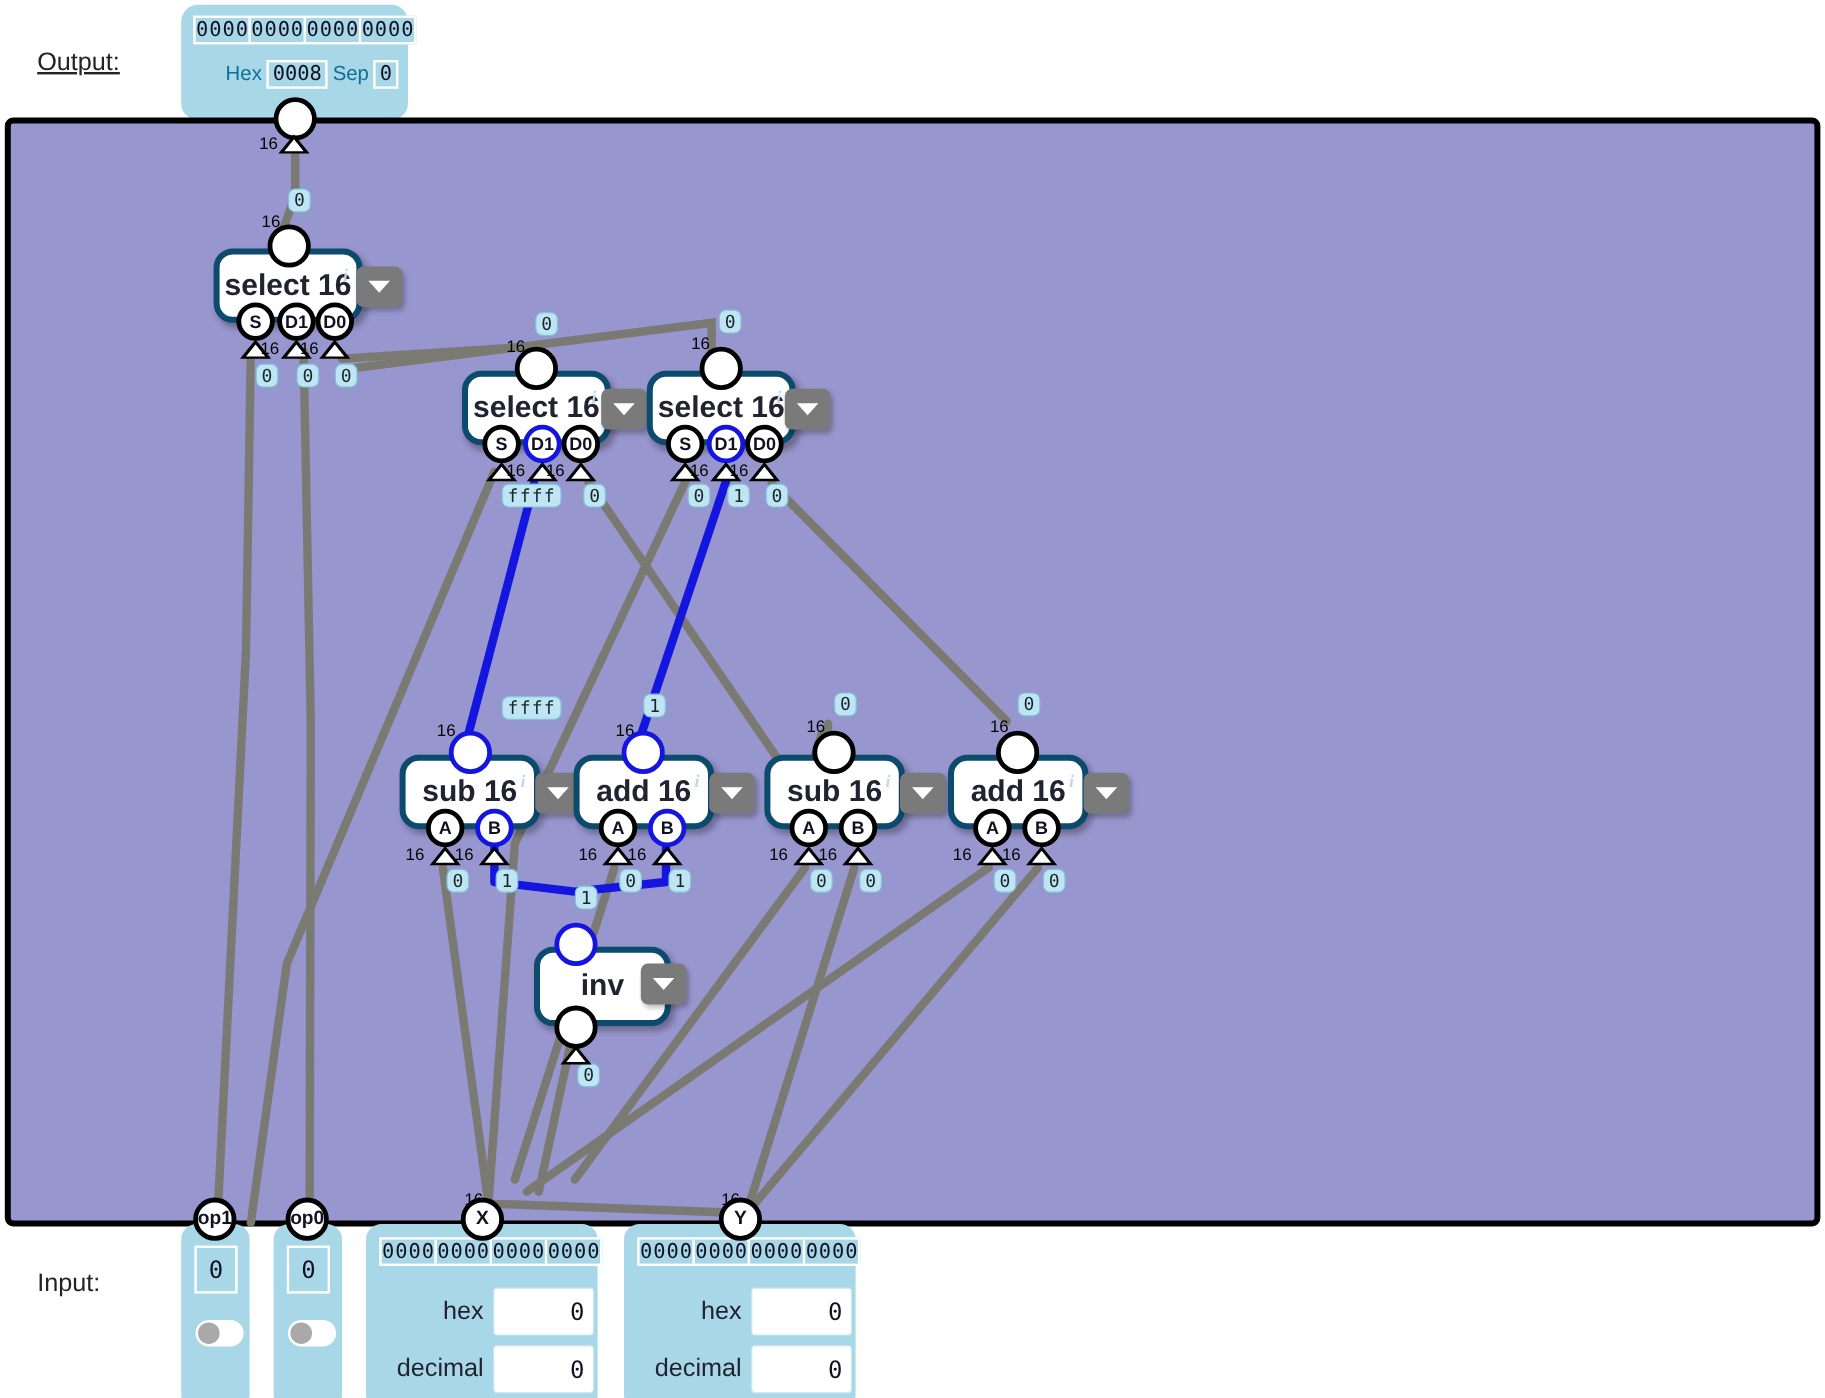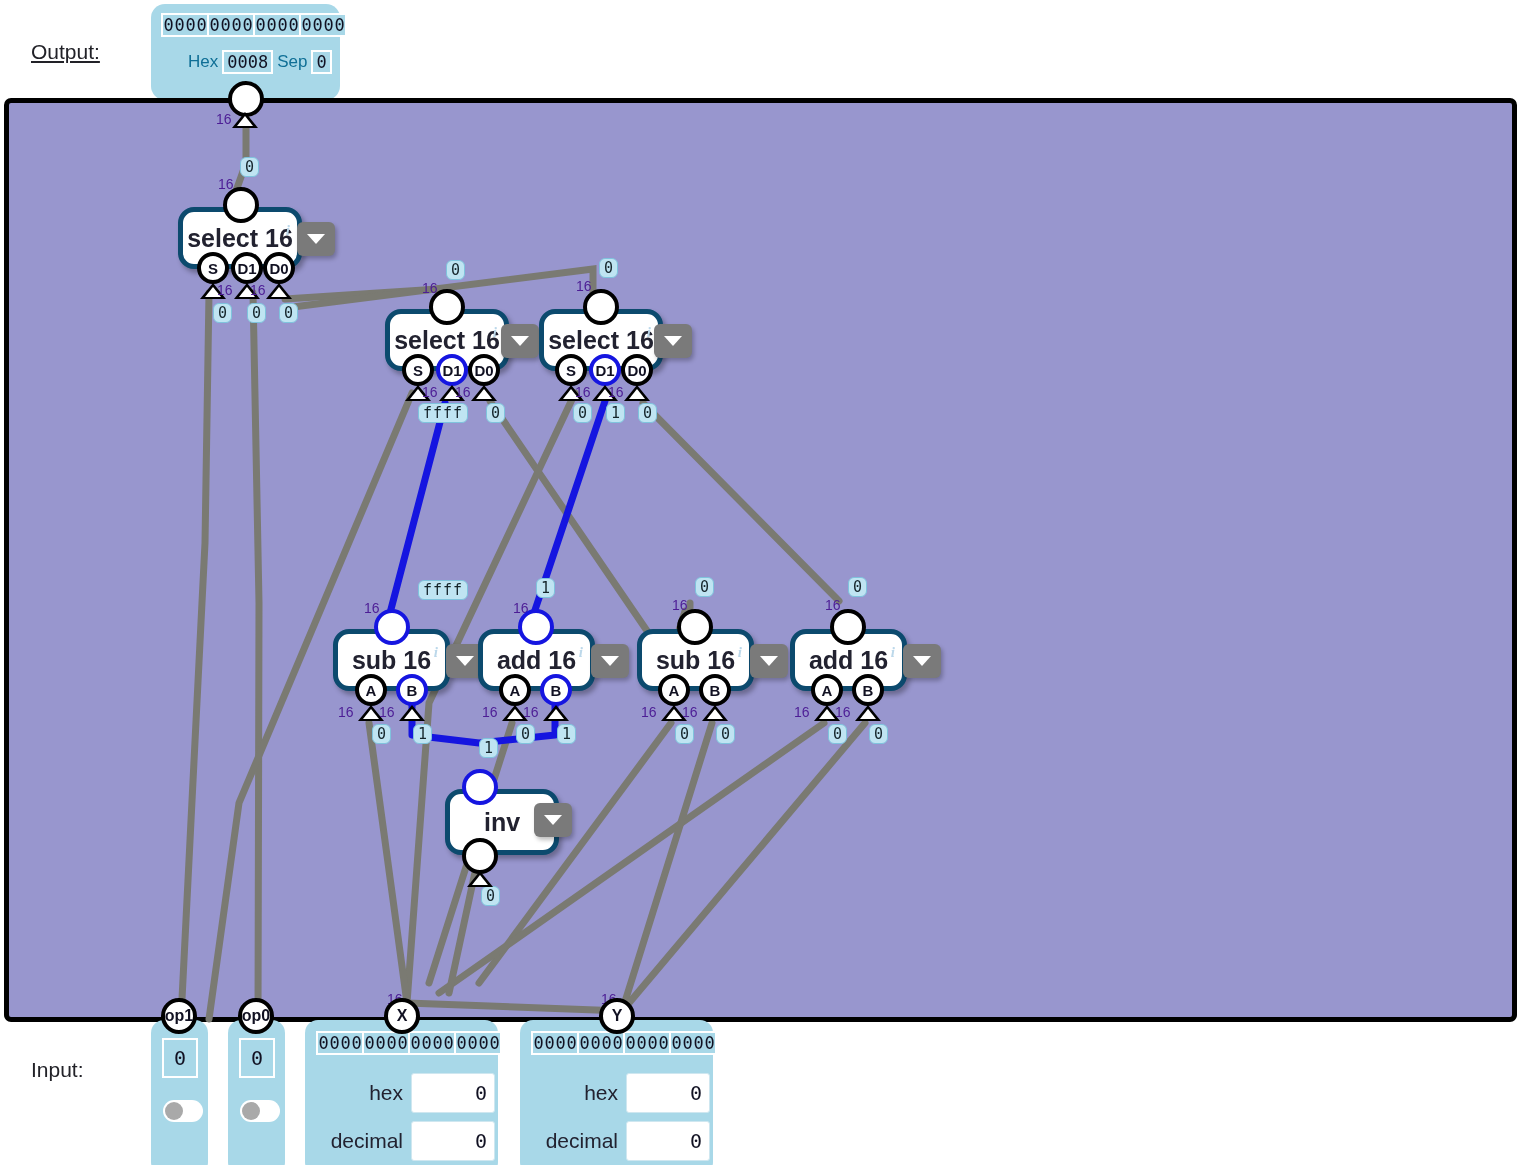--- a/index.html
+++ b/index.html
@@ -192,21 +192,21 @@
     left: -8px; top: 4px;
     width: 0; height: 0;
     border-left: 8px solid transparent;
     border-right: 8px solid transparent;
     border-bottom: 10px solid #ffffff;
   }
 
   
   .wlabel {
     position: absolute;
-    font-size: 14px; color: #4c1d95;
+    font-size: 14px; color: #000000;
     font-family: "Liberation Sans", sans-serif;
   }
 
   
   .badge {
     position: absolute;
     background: #bfe4f2;
     border: 1px solid #7fc3dd;
     border-radius: 6px;
     font-family: "DejaVu Sans Mono", monospace;

